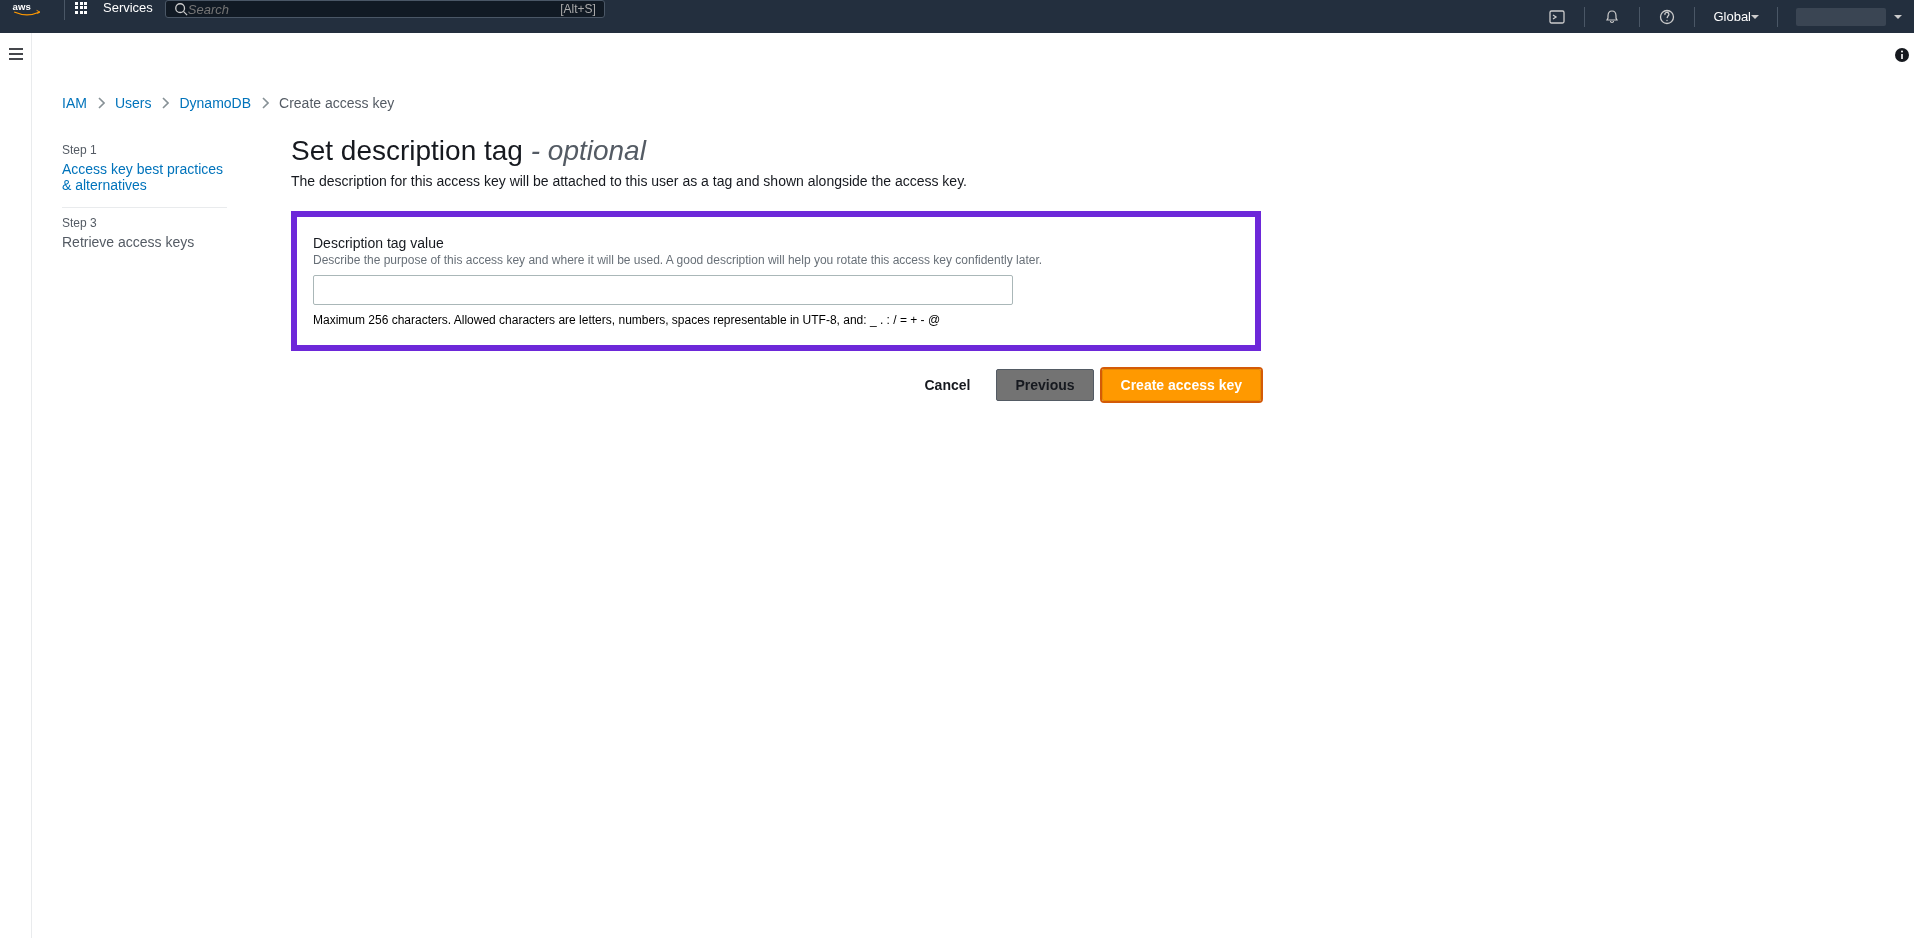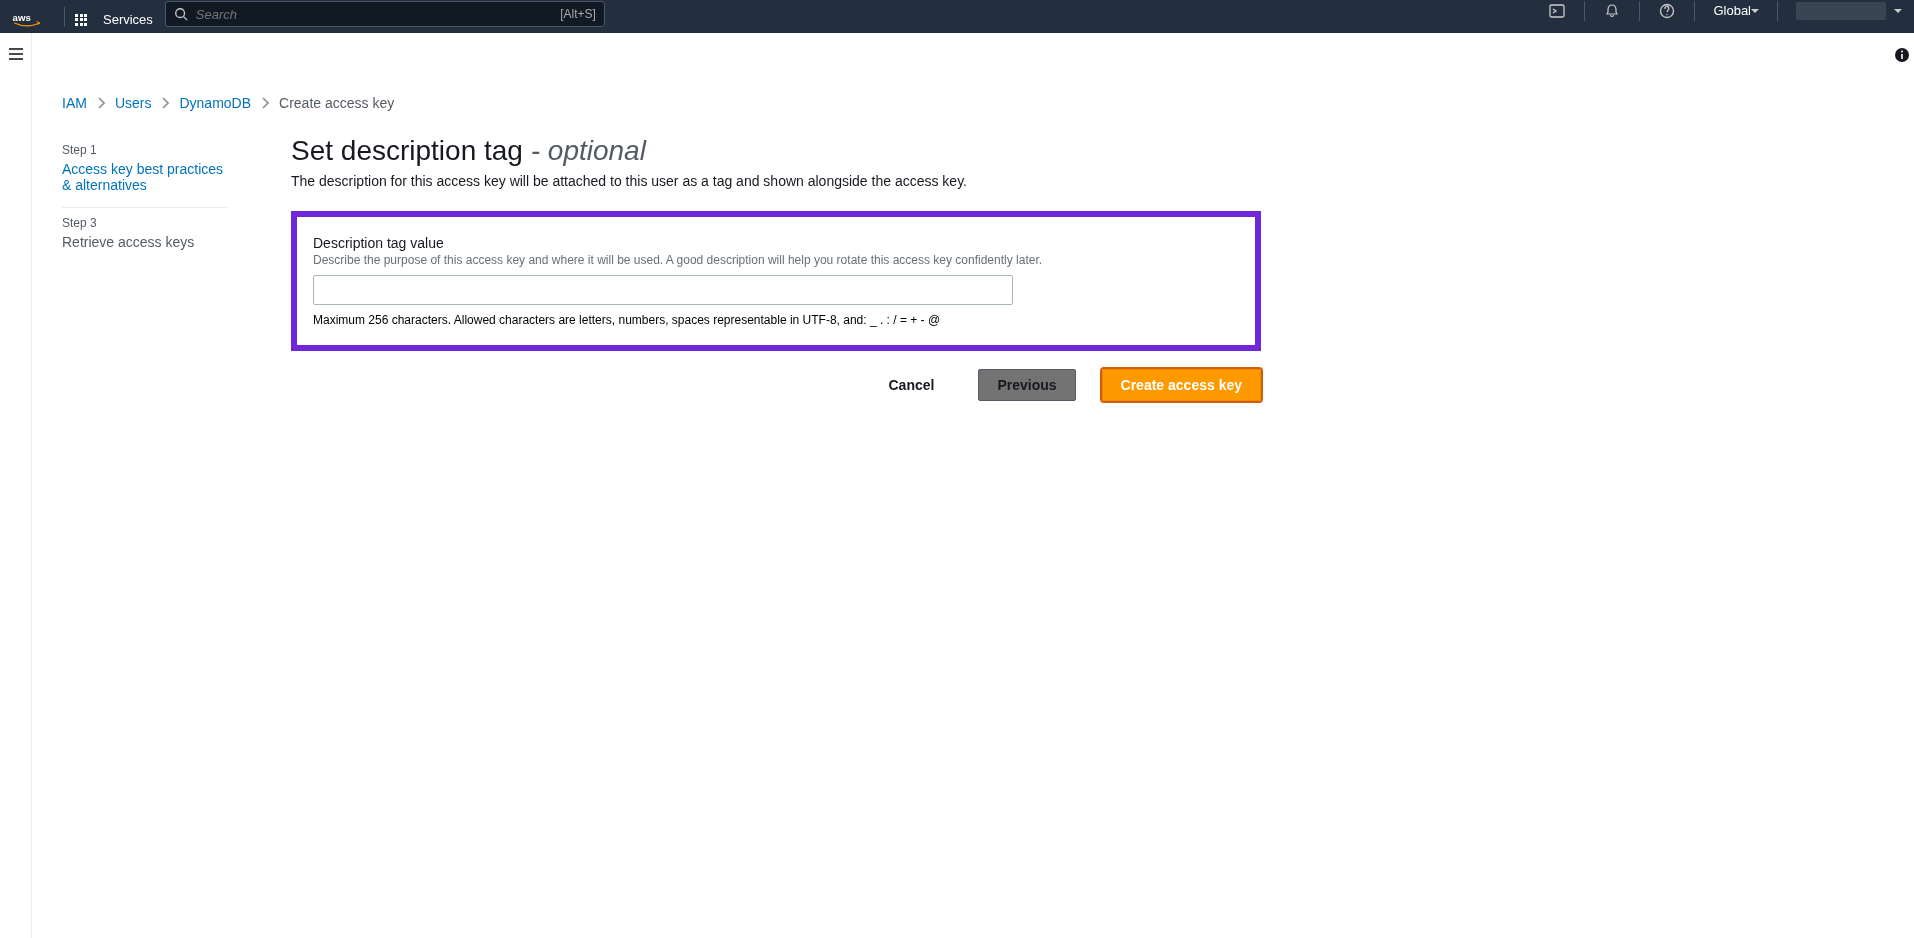--- a/index.html
+++ b/index.html
@@ -1,26 +1,26 @@
 <!DOCTYPE html>
 <html><head>
 <meta charset="utf-8">
 <style>
   * { box-sizing: border-box; margin: 0; padding: 0; }
   body { font-family: "Amazon Ember", "Helvetica Neue", Arial, sans-serif; font-size: 14px; color: #16191f; background: #fff; }
   
   
-  .top-nav { background: #232f3e; height: 33px; display: flex; align-items: flex-end; padding: 6px 12px; color: #fff; }
+  .top-nav { background: #232f3e; height: 33px; display: flex; align-items: flex-start; padding: 0 12px; color: #fff; }
   .aws-logo { display: flex; align-items: center; margin-right: 12px; cursor: pointer; }
   .aws-logo svg { height: 16px; }
   .divider-v { width: 1px; height: 20px; background: #4a5766; margin: 0 10px; }
   .services-btn { display: flex; align-items: center; gap: 16px; cursor: pointer; font-size: 13px; }
   .grid-icon { display: grid; grid-template-columns: repeat(3, 3px); grid-template-rows: repeat(3, 3px); gap: 1.5px; }
   .grid-icon span { background: #fff; }
-  .search-wrap { margin-left: 12px; flex: 0 0 440px; height: 26px; background: #111a24; border: 1px solid #4a5766; border-radius: 3px; display: flex; align-items: center; padding: 0 8px; gap: 8px; }
+  .search-wrap { margin-left: 12px; flex: 0 0 440px; height: 18px; background: #111a24; border: 1px solid #4a5766; border-radius: 3px; display: flex; align-items: center; padding: 0 8px; }
   .search-wrap input { flex: 1; background: transparent; border: none; outline: none; color: #ccc; font-style: italic; font-size: 13px; }
   .kbd { color: #aaa; font-size: 12px; }
   .top-right { margin-left: auto; display: flex; align-items: center; }
   .icon-btn { width: 34px; height: 33px; display: flex; align-items: center; justify-content: center; cursor: pointer; }
   .region-btn { display: flex; align-items: center; font-size: 13px; cursor: pointer; padding: 0 8px; }
   .account-btn { width: 90px; height: 18px; background: #3a4553; border-radius: 2px; margin: 0 8px; cursor: pointer; }
   .caret-down { width: 0; height: 0; border-left: 4px solid transparent; border-right: 4px solid transparent; border-top: 4px solid #ccc; }
 
   
   .app { display: flex; height: calc(100vh - 33px); }
@@ -50,21 +50,21 @@
   h1 { font-size: 28px; font-weight: 400; margin-bottom: 6px; }
   h1 .opt { font-style: italic; color: #545b64; font-weight: 400; }
   .subtitle { font-size: 14px; color: #16191f; margin-bottom: 22px; }
 
   .panel { border: 6px solid #6d28d9; padding: 18px 16px; margin-bottom: 18px; }
   .field-label { font-size: 14px; font-weight: 400; color: #16191f; margin-bottom: 2px; }
   .field-desc { font-size: 12px; color: #687078; margin-bottom: 8px; }
   .text-input { width: 700px; max-width: 100%; height: 30px; border: 1px solid #aab7b8; border-radius: 2px; padding: 4px 8px; font-size: 14px; outline: none; }
   .field-hint { font-size: 12px; color: #000000; margin-top: 8px; }
 
-  .actions { display: flex; justify-content: flex-end; gap: 26px; }
+  .actions { display: flex; justify-content: flex-end; gap: 8px; }
   .btn { height: 32px; padding: 0 18px; font-size: 14px; border-radius: 2px; cursor: pointer; border: none; background: transparent; font-weight: 700; }
   .btn-link { color: #16191f; }
   .btn-normal { border: 1px solid #545b64; color: #16191f; background: #737373; }
   .btn-primary { background: #ff9900; color: #fff; border: 1px solid #e88b00; outline: 2px solid #d45b07; outline-offset: 0; }
 </style>
 </head>
 <body>
 
 <div class="top-nav">
   <div class="aws-logo">

